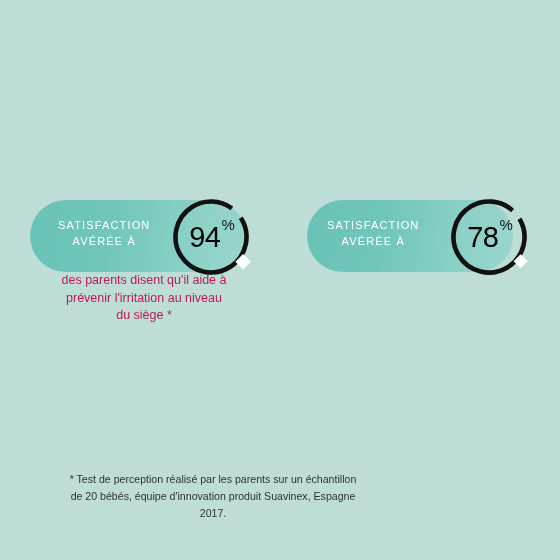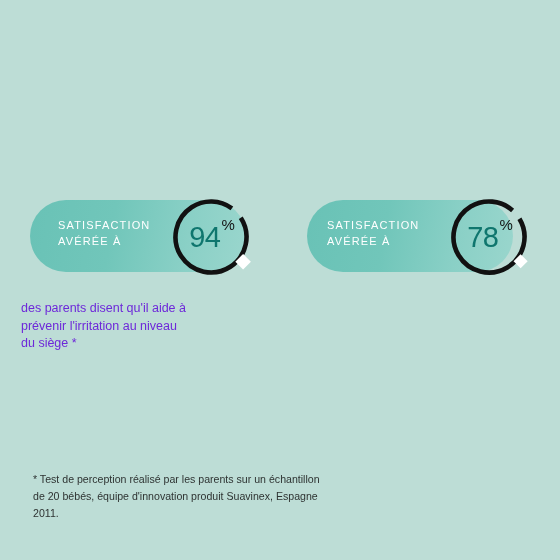--- a/index.html
+++ b/index.html
@@ -10,20 +10,21 @@
     width: 560px;
     height: 560px;
     background: #bdddd6;
     font-family: "Liberation Sans", sans-serif;
     overflow: hidden;
     position: relative;
   }
   #page-root {
     position: absolute;
     inset: 0;
+    text-align: center;
   }
 
   
   .stats-row {
     position: absolute;
     left: 0;
     top: 196px;
     width: 560px;
     height: 170px;
   }
@@ -94,42 +95,42 @@
     width: 78px;
     height: 78px;
     display: flex;
     align-items: center;
     justify-content: center;
     padding-left: 2px;
     box-sizing: border-box;
   }
   .donut-num {
     font-size: 29px;
-    color: #0f766e;
+    color: #000000;
     letter-spacing: -0.5px;
     line-height: 29px;
     font-weight: 400;
   }
   .donut-pct {
     font-size: 15px;
     color: #141414;
     line-height: 15px;
     margin-left: 1px;
     align-self: flex-start;
     margin-top: 19px;
     font-weight: 400;
   }
 
   
   .stat-desc {
     position: absolute;
-    top: 104px;
+    top: 76px;
     left: 3px;
     width: 246px;
-    color: #6d28d9;
+    color: #be185d;
     font-size: 12.5px;
     line-height: 17.5px;
     white-space: pre-line;
   }
   .stat-card.right .stat-desc {
     left: 6px;
     width: 240px;
   }
 
   
@@ -193,15 +194,15 @@
             <span class="donut-pct">%</span>
           </div>
         </div>
       </div>
     </div>
 
   </div>
 
   <div class="footnote">* Test de perception réalisé par les parents sur un échantillon
 de 20 bébés, équipe d'innovation produit Suavinex, Espagne
-2011.</div>
+2017.</div>
 
 </div>
 
 </body></html>

